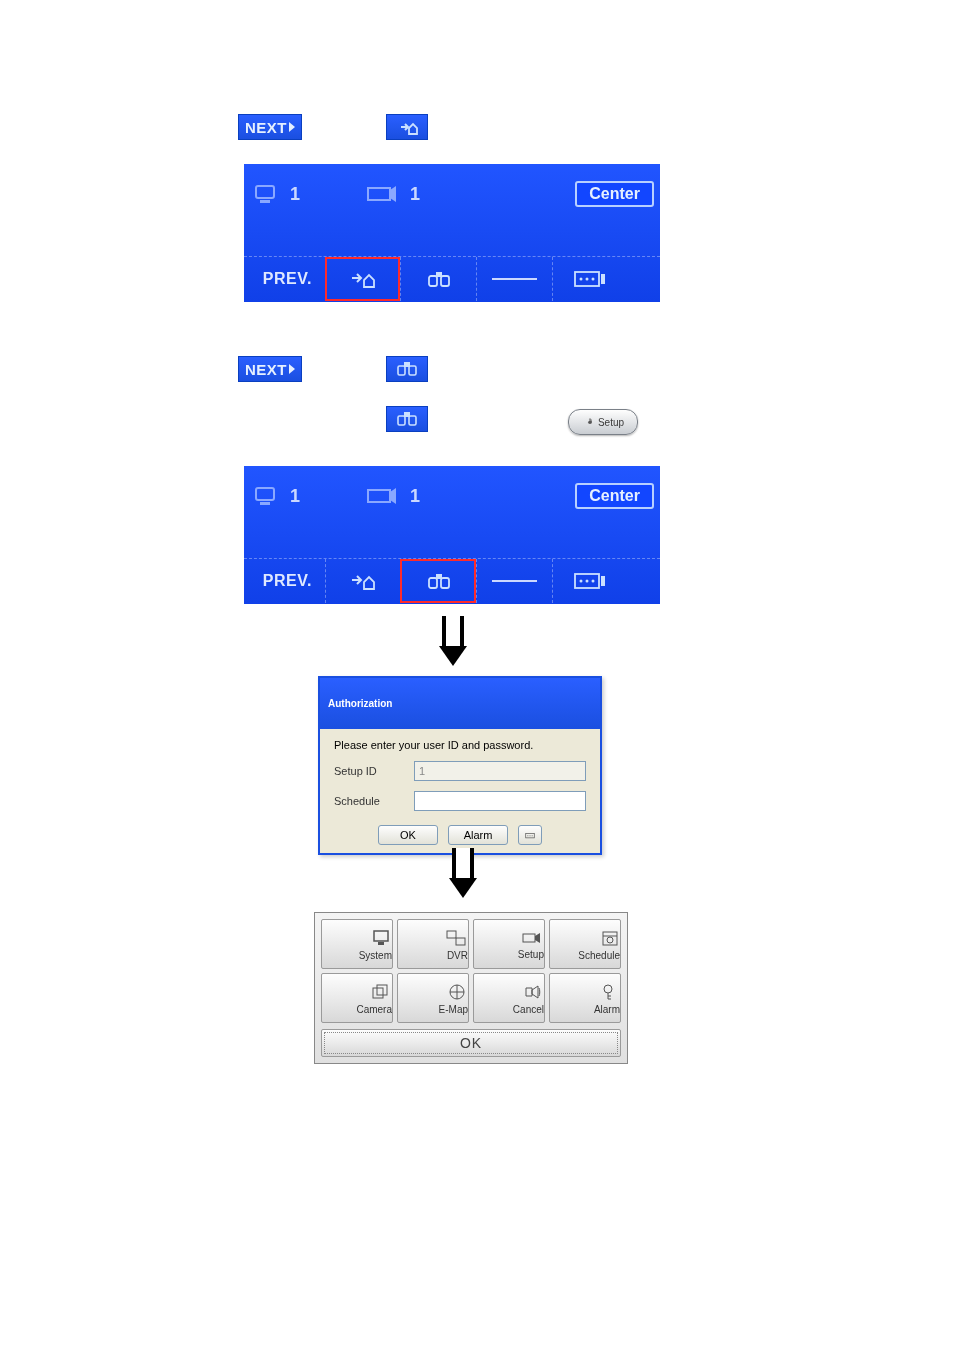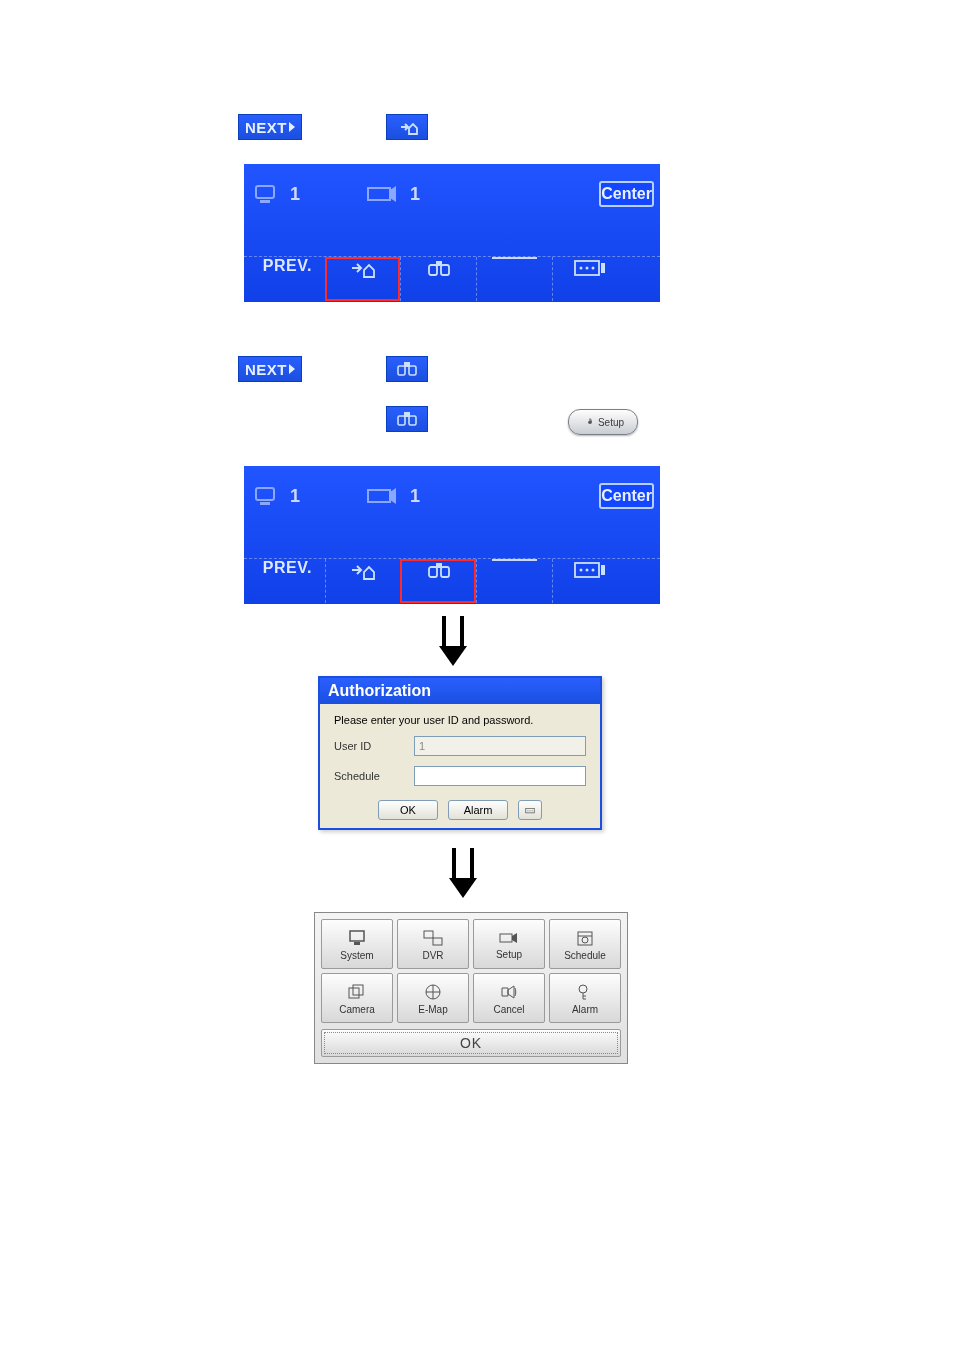--- a/index.html
+++ b/index.html
@@ -59,30 +59,31 @@
     font-weight: bold;
     font-family: 'Arial Black', Arial, sans-serif;
     font-size: 20px;
     letter-spacing: 0.5px;
   }
   .panel-sublabel { margin-left:4px;font-size:18px;color:#cbd8ff;font-weight:bold;}
   .panel-right-tag {
     background: #1246ff;
     border: 2px solid #b8d0ff;
     border-radius: 3px;
-    padding: 2px 0;
+    padding: 2px 12px;
     color: #e6f0ff;
     font-weight: bold;
     font-size: 16px;
     margin-left: auto;
   }
   .panel-icon-pad {
     width: 18.5%;
     height: 100%;
     display: flex;
+    align-items: center;
     justify-content: center;
     border-left: 1px dashed rgba(255,255,255,0.35);
   }
   .panel-icon-pad.first-pad { border-left: none;}
   .red-selected { outline: 2px solid #ff2a2a; outline-offset: -2px; }
   .dash-line { width:60%; height:2px; background:#cbd8ff;}
   .setup-pill {
     position:absolute;
     width:68px;height:24px;
     border-radius:12px;
@@ -112,22 +113,22 @@
     width:280px;
     border:2px solid #1a4fe0;
     background:#ece9d8;
     font-size:11px;
     box-shadow:2px 2px 4px rgba(0,0,0,0.2);
   }
   .dialog-title {
     background:linear-gradient(#2a5fff,#1a4fe0);
     color:#fff;
     font-weight:bold;
-    padding:4px 8px;
-    font-size:16px;
+    padding:20px 8px;
+    font-size:10px;
   }
   .dialog-body { padding:10px 14px 8px 14px;}
   .dialog-row { display:flex;align-items:center;margin-top:10px;}
   .dialog-row label { width:80px;color:#333;}
   .dialog-row input {
     flex:1;border:1px solid #7f9db9;background:#fff;height:18px;font-size:11px;padding:0 4px;
   }
   .dialog-row input[disabled]{ background:#f2f1e9;color:#888;}
   .dialog-buttons { display:flex;justify-content:center;gap:10px;margin-top:14px;align-items:center;}
   .win-btn {
@@ -158,21 +159,21 @@
   .settings-grid {
     display:grid;
     grid-template-columns:repeat(4,1fr);
     gap:4px;
   }
   .settings-cell {
     height:48px;
     background:linear-gradient(#fdfdfd,#d8d8d8);
     border:1px solid #9a9a9a;
     border-radius:2px;
-    display:flex;flex-direction:column;align-items:center;justify-content:center;
+    display:flex;flex-direction:column;align-items:flex-end;justify-content:center;
     font-size:10px;color:#333;
     gap:2px;
   }
   .settings-ok {
     margin-top:6px;
     height:26px;
     background:linear-gradient(#fdfdfd,#d8d8d8);
     border:1px solid #9a9a9a;
     border-radius:2px;
     display:flex;align-items:center;justify-content:center;
@@ -330,21 +331,21 @@
 </div>
 
 <div class="arrow-stem" style="left:442px;top:616px;"></div>
 <div class="arrow-down" style="left:439px;top:646px;"></div>
 
 <div class="dialog" style="left:318px;top:676px;">
   <div class="dialog-title">Authorization</div>
   <div class="dialog-body">
     <div>Please enter your user ID and password.</div>
     <div class="dialog-row">
-      <label>User ID</label>
+      <label>Setup ID</label>
       <input disabled="" value="1" style="">
     </div>
     <div class="dialog-row">
       <label>Schedule</label>
       <input type="password" value="" style="">
     </div>
     <div class="dialog-buttons">
       <button class="win-btn">OK</button>
       <button class="win-btn">Alarm</button>
       <button class="kbd-btn">

